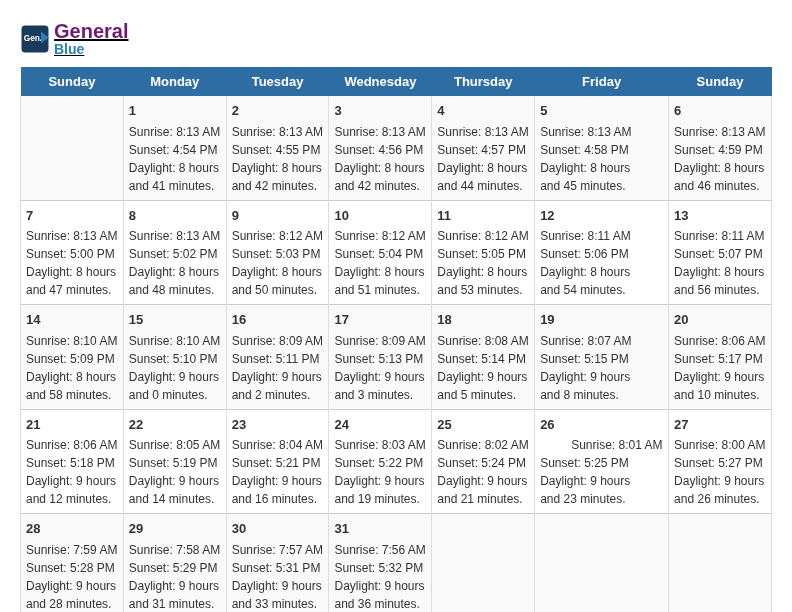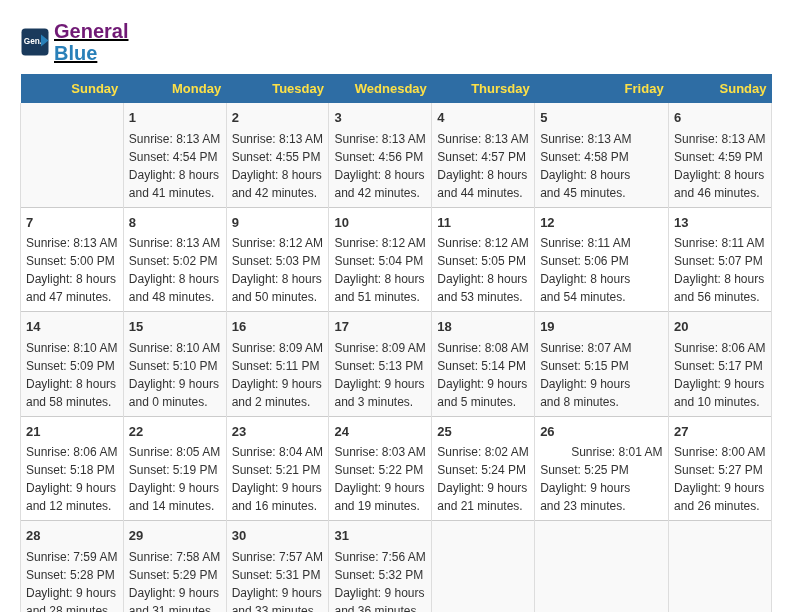--- a/index.html
+++ b/index.html
@@ -38,23 +38,23 @@
       font-size: 15px;
       color: #444;
     }
     table {
       width: 100%;
       border-collapse: collapse;
       font-size: 11px;
     }
     thead tr th {
       background-color: #2e6da4;
-      color: #fde047;
+      color: #ffffff;
       padding: 7px 5px;
-      text-align: right;
+      text-align: center;
       font-size: 13px;
       font-weight: bold;
     }
     tbody tr {
       border-bottom: 1px solid #ccc;
     }
     tbody tr td {
       vertical-align: top;
       padding: 5px 5px;
       border-right: 1px solid #ddd;
@@ -90,21 +90,21 @@
 
 <div class="header">
   <div class="logo">
     <svg class="logo-icon" viewBox="0 0 40 40">
       <rect x="2" y="2" width="36" height="36" rx="5" fill="#1a3a5c"></rect>
       <text x="5" y="22" font-size="11" fill="white" font-weight="bold">Gen.</text>
       <polygon points="28,10 38,18 28,26" fill="#2980b9"></polygon>
     </svg>
     <div>
       <div style="font-size:20px;font-weight:bold;color:#701a75;line-height:1.1">General</div>
-      <div style="font-size:20px;font-weight:bold;color:#2980b9;line-height:1.1">Blue</div>
+      <div style="font-size:14px;font-weight:bold;color:#2980b9;line-height:1.1">Blue</div>
     </div>
   </div>
 </div>
 
 <table>
   <thead>
     <tr>
     <th>Sunday</th>
         <th>Monday</th>
         <th>Tuesday</th>

